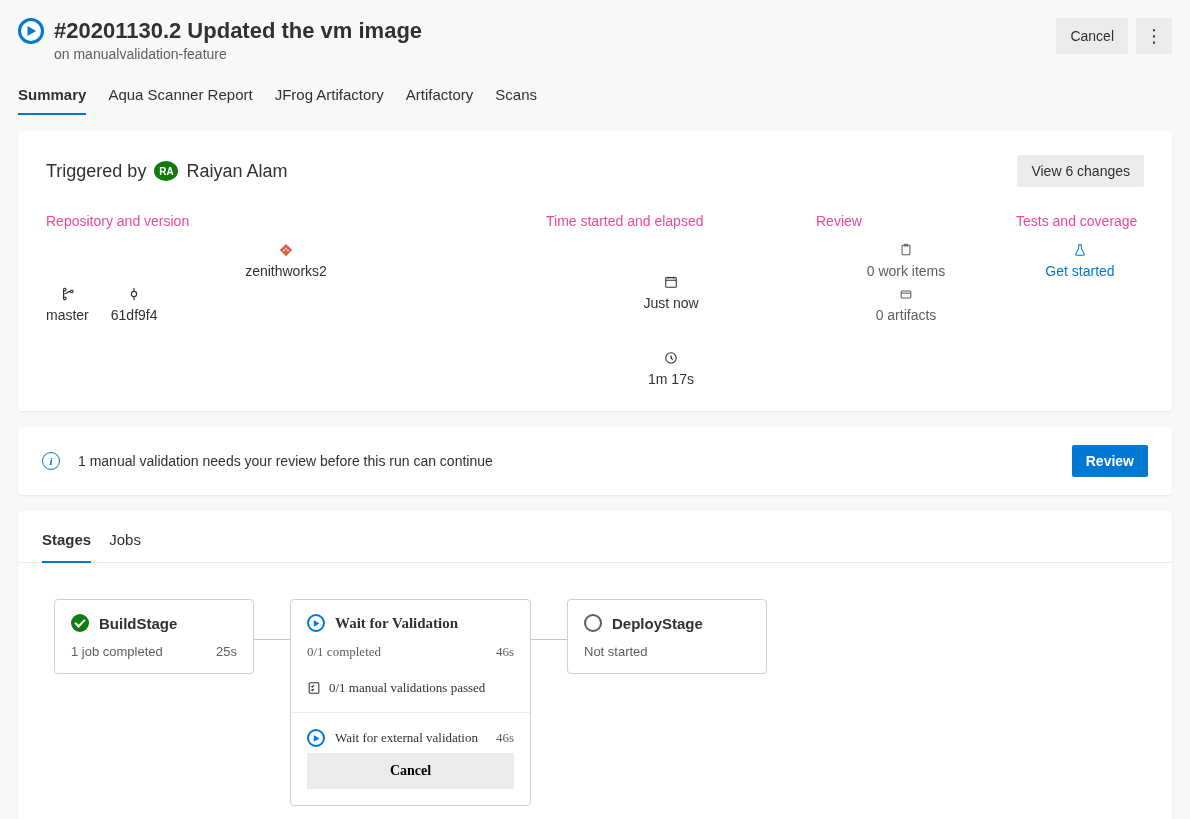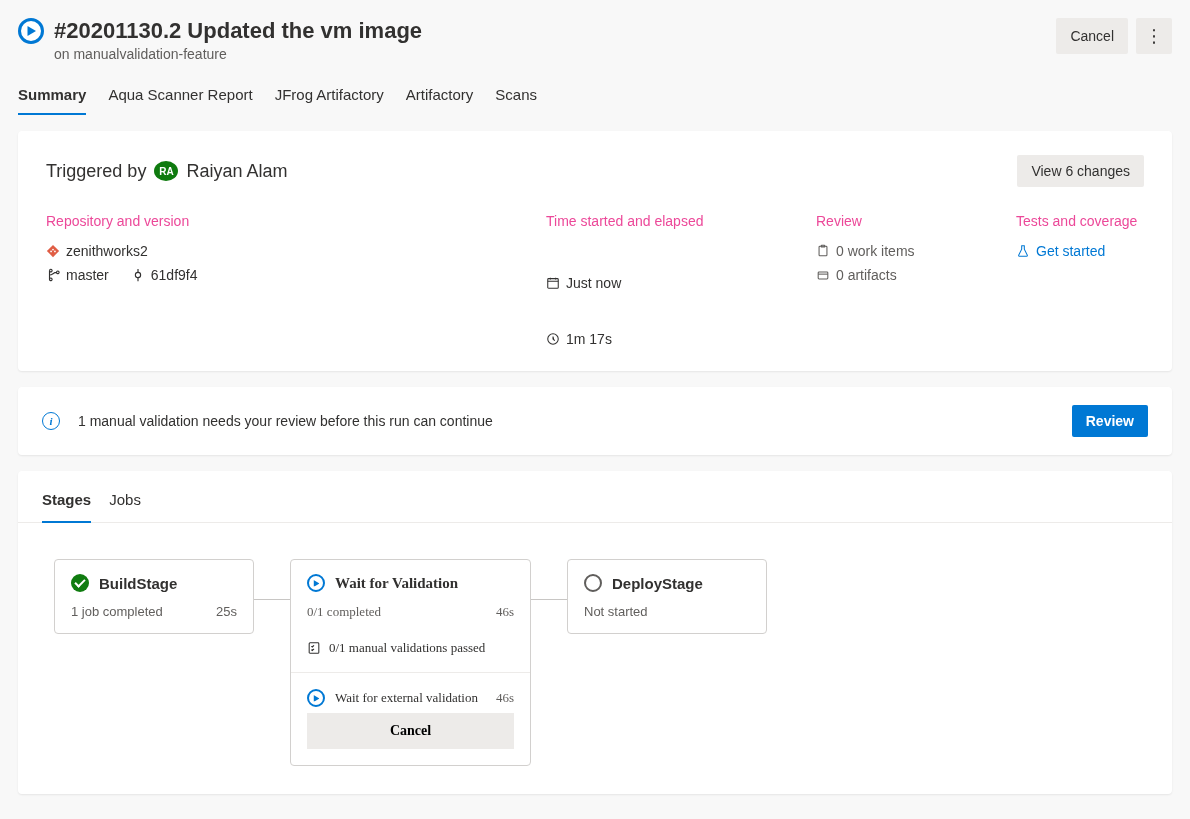--- a/index.html
+++ b/index.html
@@ -113,21 +113,21 @@
   .info-grid {
     display: flex;
     gap: 20px;
   }
   .info-col { display: flex; flex-direction: column; gap: 8px; }
   .info-col.col1 { flex: 0 0 480px; }
   .info-col.col2 { flex: 0 0 250px; gap: 40px; }
   .info-col.col3 { flex: 0 0 180px; }
   .info-col.col4 { flex: 1; }
   .info-label { color: #ec4899; font-size: 14px; margin-bottom: 6px; }
-  .info-line { display: flex; align-items: center; gap: 6px; color: #323130; }
+  .info-line { display: flex; align-items: center; gap: 6px; color: #323130; flex-direction: column; }
   .two-items { display: flex; gap: 22px; }
   .link { color: #0078d4; cursor: pointer; }
   .banner-card {
     padding: 18px 24px;
     display: flex;
     align-items: center;
     justify-content: space-between;
   }
   .banner-left { display: flex; align-items: center; gap: 18px; }
   .info-icon {

